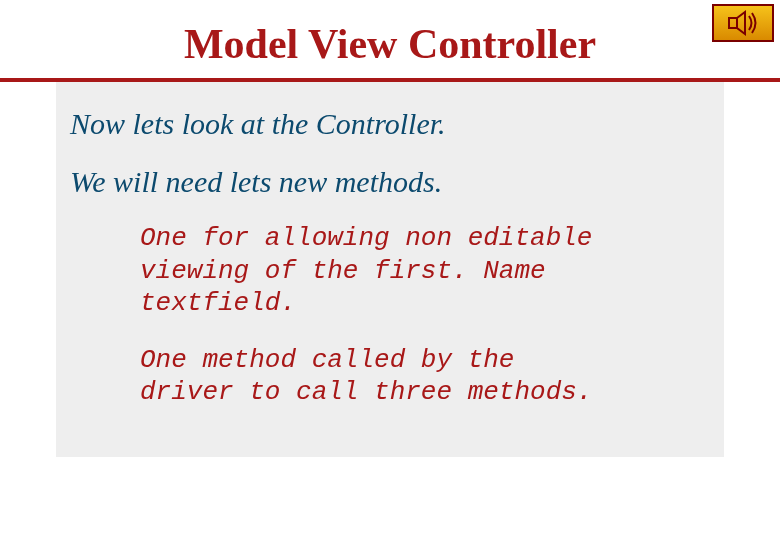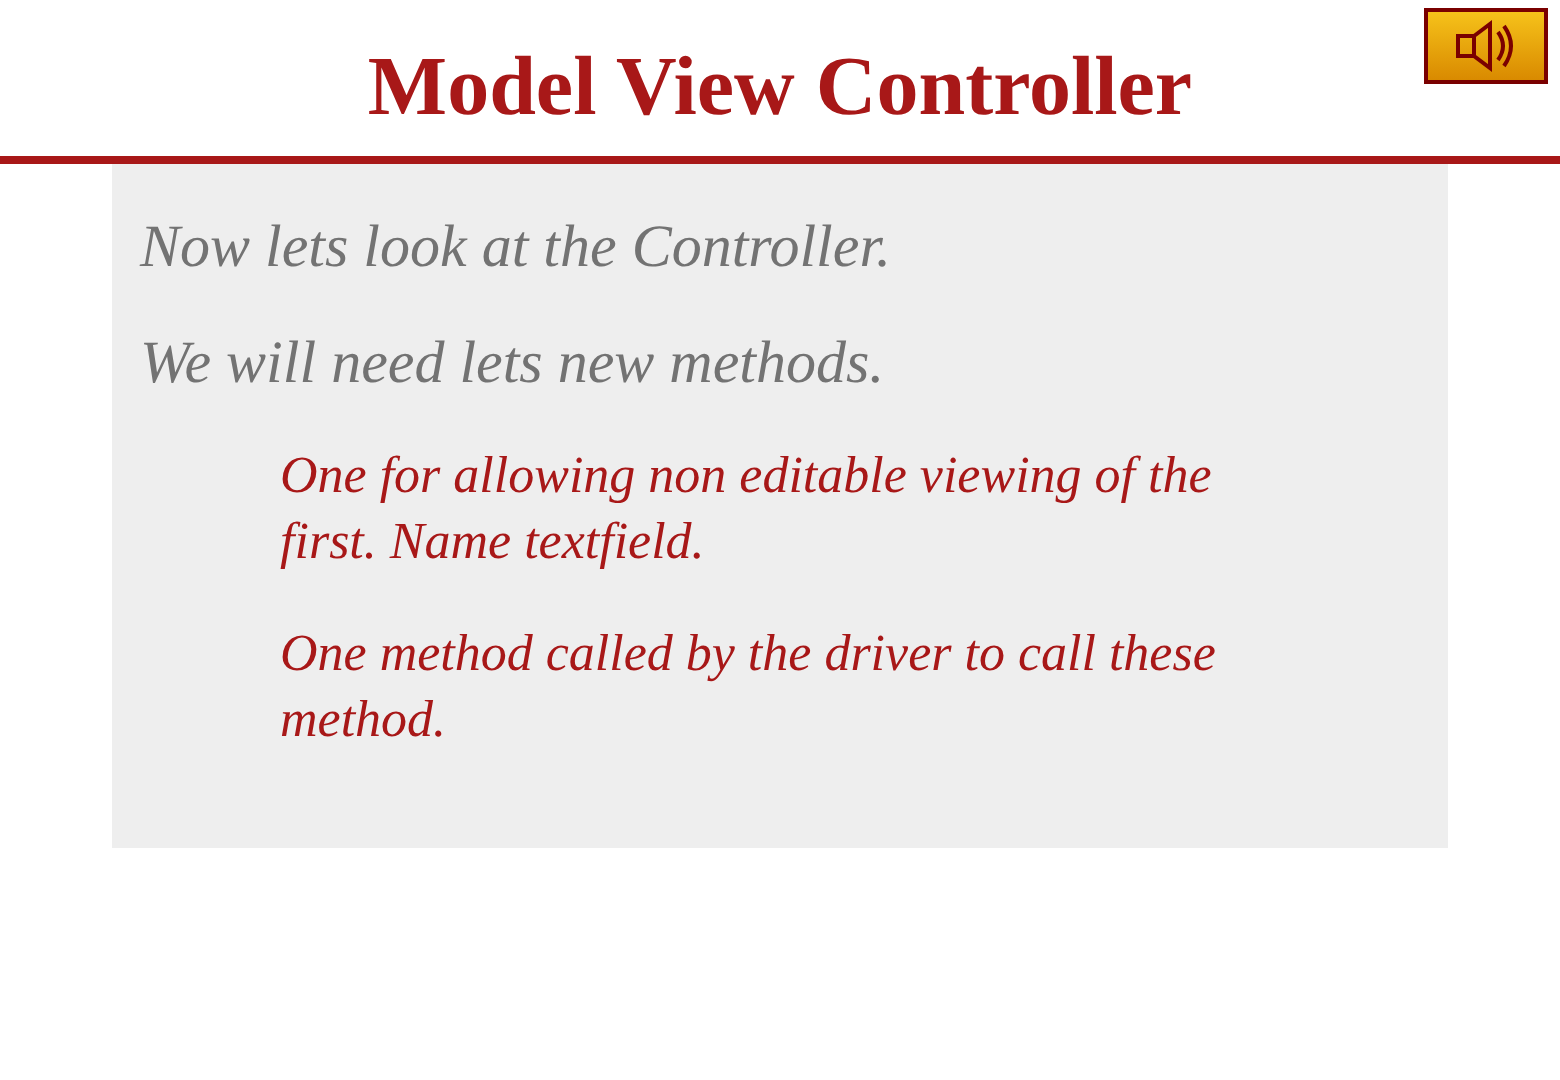--- a/index.html
+++ b/index.html
@@ -31,36 +31,37 @@
     border-top: 4px solid #a81818;
     margin: 0;
     width: 100%;
   }
   .content {
     background: #eeeeee;
     margin: 0 56px;
     padding: 16px 14px 24px 14px;
   }
   .lead {
-    color: #737373;
+    color: #0c4a6e;
     font-style: italic;
     font-size: 30px;
     line-height: 1.2;
     margin: 8px 0 22px 0;
   }
   .sublist {
     padding-left: 70px;
   }
   .subitem {
     color: #a81818;
     font-style: italic;
     font-size: 26px;
     line-height: 1.25;
     margin: 0 0 24px 0;
     max-width: 470px;
+    font-family: Liberation Mono, monospace;
   }
   .speaker-badge {
     position: absolute;
     top: 4px;
     right: 6px;
     width: 62px;
     height: 38px;
     background: linear-gradient(#f6c21a, #d98a00);
     border: 2px solid #7a0000;
     box-sizing: border-box;
@@ -88,17 +89,17 @@
 
   <div class="title">Model View Controller</div>
 
   <hr class="divider">
 
   <div class="content">
     <p class="lead">Now lets look at the Controller.</p>
     <p class="lead">We will need lets new methods.</p>
     <div class="sublist">
       <p class="subitem">One for allowing non editable viewing of the first. Name textfield.</p>
-      <p class="subitem">One method called by the driver to call these method.</p>
+      <p class="subitem">One method called by the driver to call three methods.</p>
     </div>
   </div>
 
 </div>
 
 </body></html>

